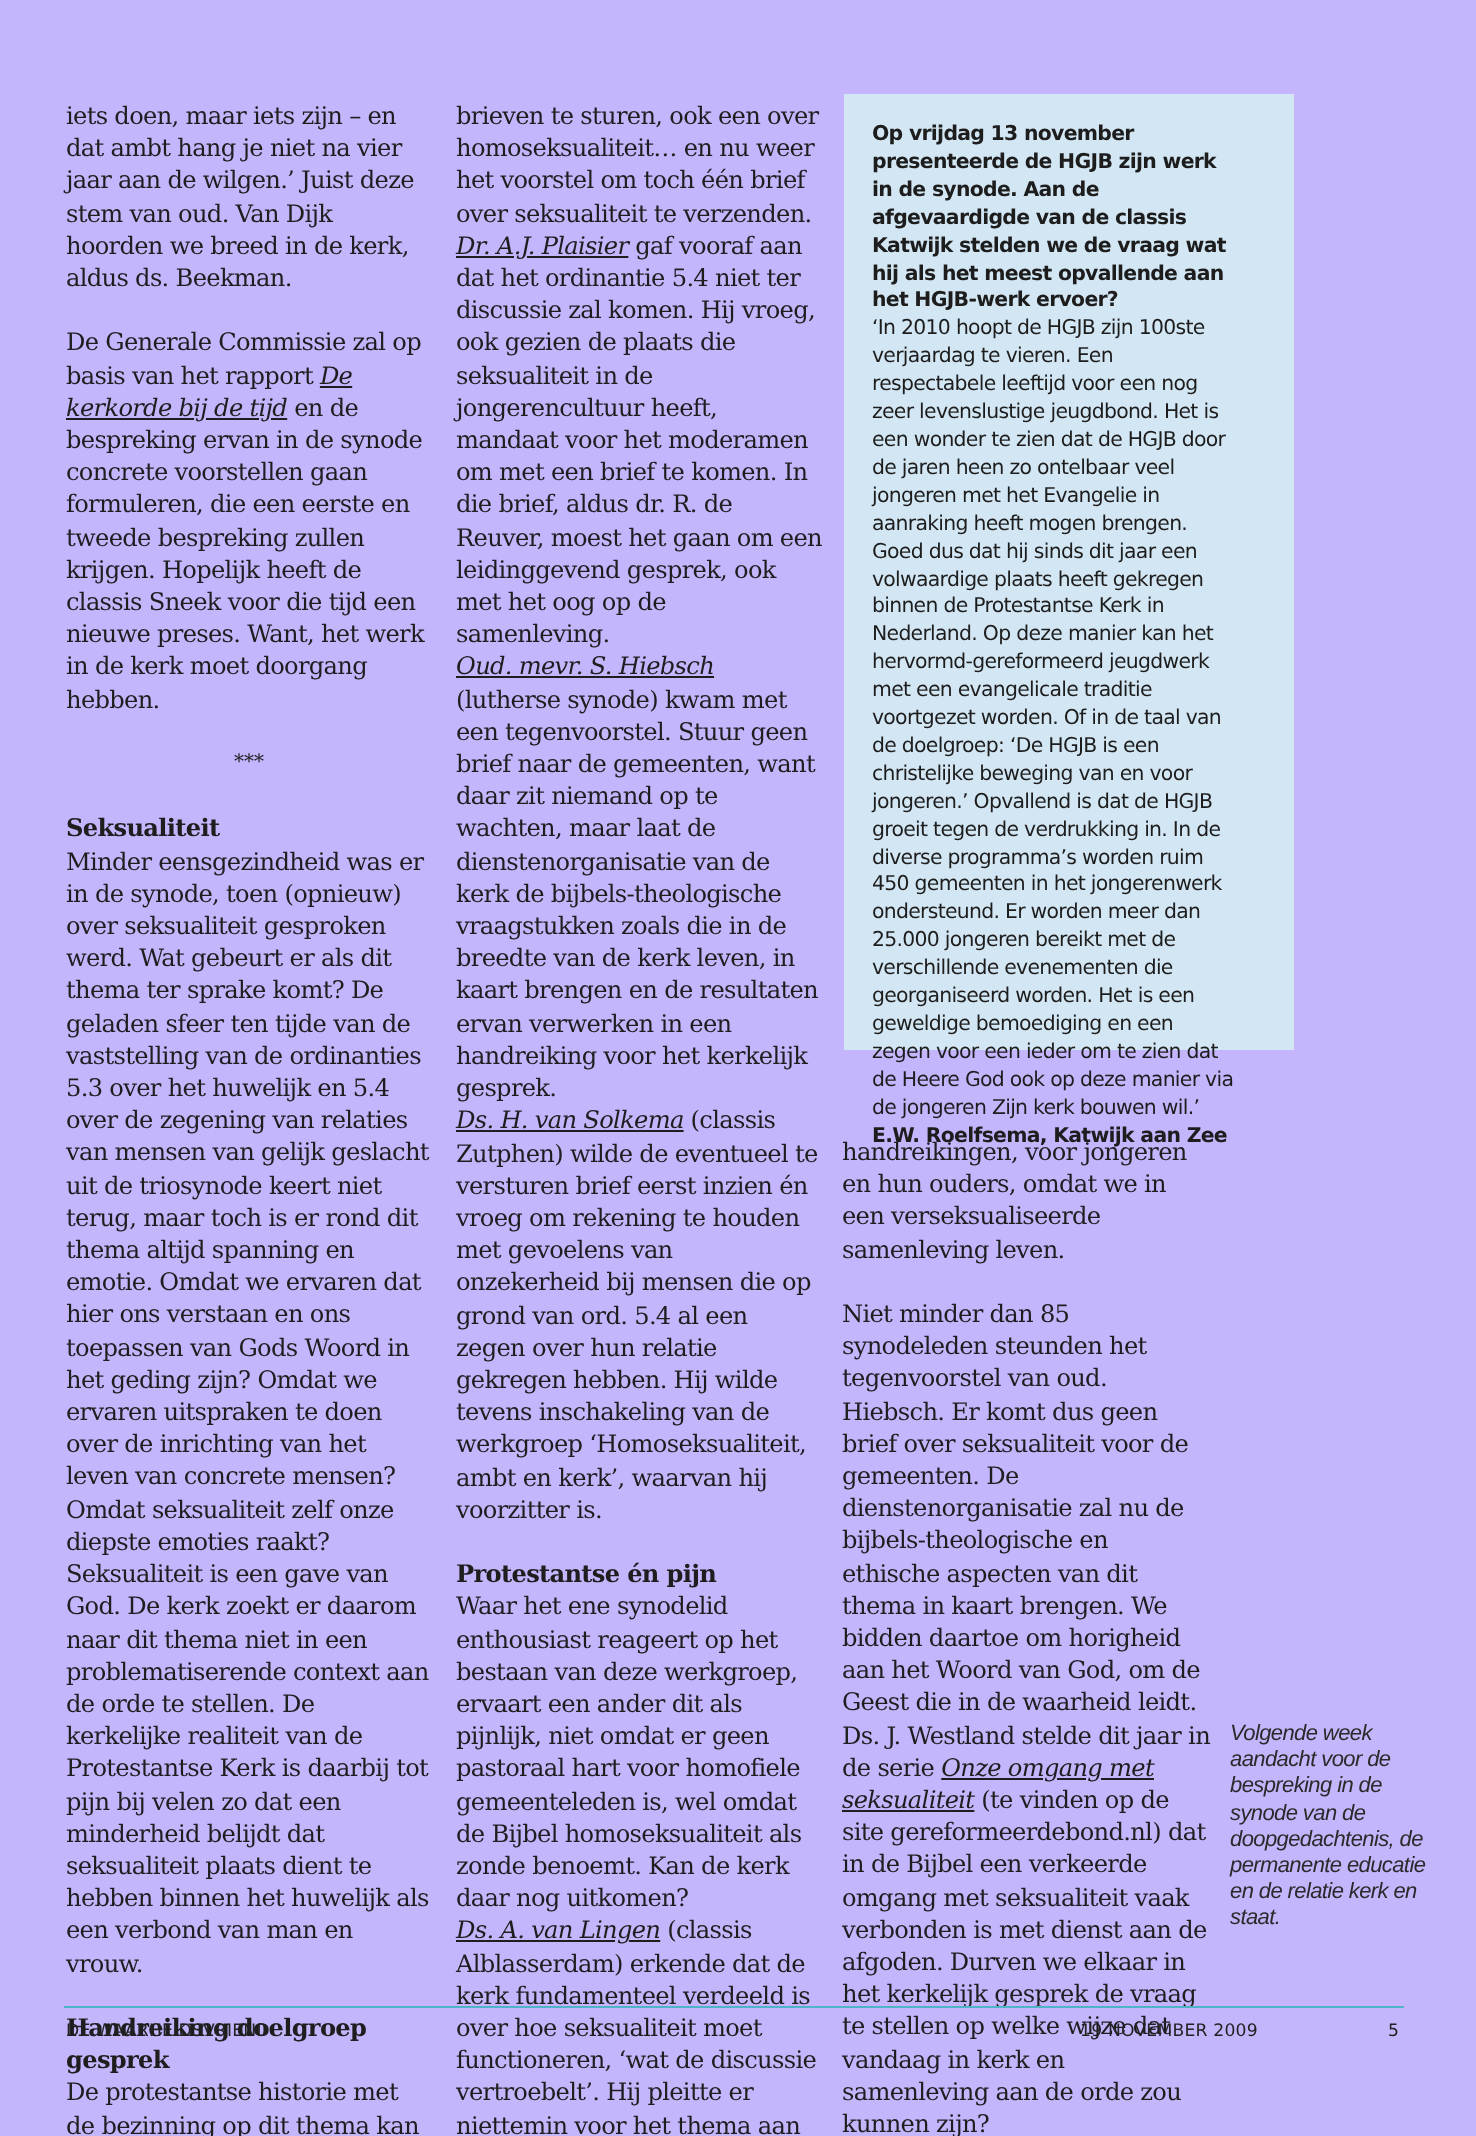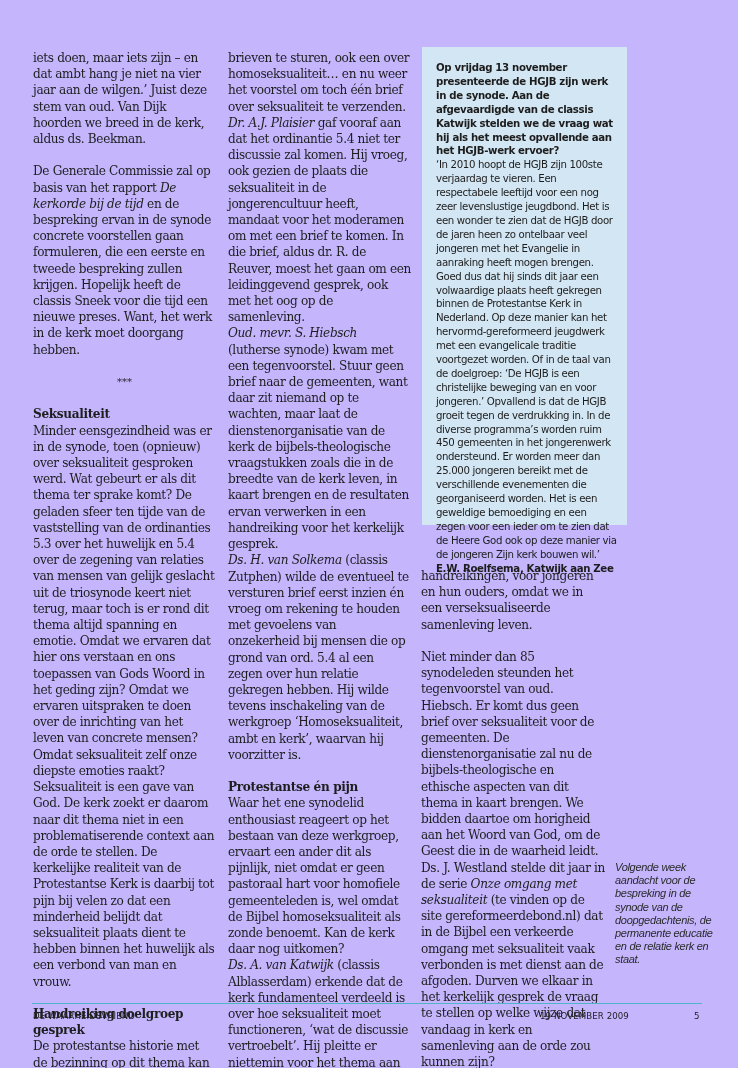--- a/index.html
+++ b/index.html
@@ -6,23 +6,23 @@
   body { width: 738px; height: 1068px; position: relative; overflow: hidden; }
   .page { position: absolute; left: 0; top: 0; width: 738px; height: 1068px; background: #c4b5fd; color: #222; }
   .col { position: absolute; font-family: "DejaVu Serif", "Liberation Serif", serif; font-size: 12.1px; line-height: 16.2px; color: #1e1e1e; letter-spacing: -0.35px; }
   .col p { margin: 0; }
   .col .gap { height: 16.2px; }
   .col1 { left: 33px; top: 50px; width: 183px; }
   .col2 { left: 228px; top: 50px; width: 183px; }
   .col3 { left: 421px; top: 568px; width: 185px; }
   .stars { text-align: center; font-size: 10px; letter-spacing: 0; }
   .subhead { font-weight: bold; }
-  .it { font-style: italic; }
+  .it { font-style: italic; text-decoration: underline; }
 
-  .sidebar { position: absolute; left: 422px; top: 47px; width: 205px; height: 478px; background: #d3e6f3; }
+  .sidebar { position: absolute; left: 422px; top: 47px; width: 225px; height: 478px; background: #d3e6f3; }
   .sidebar .inner { position: absolute; left: 14px; top: 14px; width: 182px; font-family: "DejaVu Sans", "Liberation Sans", sans-serif; font-size: 10.2px; line-height: 13.9px; color: #1d1d1d; letter-spacing: -0.35px; }
   .sidebar .lead { font-weight: bold; margin: 0; }
   .sidebar .quote { margin: 0; }
   .sidebar .byline { margin: 0; font-weight: bold; text-align: left; padding-right: 4px; }
 
   .note { position: absolute; left: 615px; top: 861px; width: 100px; font-family: Liberation Sans, sans-serif; font-style: italic; font-size: 11px; line-height: 13.2px; color: #2a2a2a; letter-spacing: -0.3px; }
 
   .rule { position: absolute; left: 32px; top: 1003px; width: 670px; height: 0; border-top: 1.3px solid #4fb4c8; }
   .footer { position: absolute; top: 1011px; font-family: "DejaVu Sans", "Liberation Sans", sans-serif; font-size: 8.6px; color: #222; letter-spacing: 0.1px; }
   .footer.left { left: 33px; }
@@ -49,21 +49,21 @@
   </div>
 
   <div class="col col2">
     <p>brieven te sturen, ook een over homoseksualiteit… en nu weer het voorstel om toch één brief over seksualiteit te verzenden.</p>
     <p><span class="it">Dr. A.J. Plaisier</span><span> gaf vooraf aan dat het ordinantie 5.4 niet ter discussie zal komen. Hij vroeg, ook gezien de plaats die seksualiteit in de jongerencultuur heeft, mandaat voor het moderamen om met een brief te komen. In die brief, aldus dr. R. de Reuver, moest het gaan om een leidinggevend gesprek, ook met het oog op de samenleving.</span></p>
     <p><span class="it">Oud. mevr. S. Hiebsch</span><span> (lutherse synode) kwam met een tegenvoorstel. Stuur geen brief naar de gemeenten, want daar zit niemand op te wachten, maar laat de dienstenorganisatie van de kerk de bijbels-theologische vraagstukken zoals die in de breedte van de kerk leven, in kaart brengen en de resultaten ervan verwerken in een handreiking voor het kerkelijk gesprek.</span></p>
     <p><span class="it">Ds. H. van Solkema</span><span> (classis Zutphen) wilde de eventueel te versturen brief eerst inzien én vroeg om rekening te houden met gevoelens van onzekerheid bij mensen die op grond van ord. 5.4 al een zegen over hun relatie gekregen hebben. Hij wilde tevens inschakeling van de werkgroep ‘Homoseksualiteit, ambt en kerk’, waarvan hij voorzitter is.</span></p>
     <div class="gap"></div>
     <p class="subhead">Protestantse én pijn</p>
     <p>Waar het ene synodelid enthousiast reageert op het bestaan van deze werkgroep, ervaart een ander dit als pijnlijk, niet omdat er geen pastoraal hart voor homofiele gemeenteleden is, wel omdat de Bijbel homoseksualiteit als zonde benoemt. Kan de kerk daar nog uitkomen?</p>
-    <p><span class="it">Ds. A. van Katwijk</span><span> (classis Alblasserdam) erkende dat de kerk fundamenteel verdeeld is over hoe seksualiteit moet functioneren, ‘wat de discussie vertroebelt’. Hij pleitte er niettemin voor het thema aan de orde te blijven stellen, nodigde het moderamen daartoe uit, ‘omdat het gaat om een zaak van God, Zijn Woord en wet’.</span></p>
+    <p><span class="it">Ds. A. van Lingen</span><span> (classis Alblasserdam) erkende dat de kerk fundamenteel verdeeld is over hoe seksualiteit moet functioneren, ‘wat de discussie vertroebelt’. Hij pleitte er niettemin voor het thema aan de orde te blijven stellen, nodigde het moderamen daartoe uit, ‘omdat het gaat om een zaak van God, Zijn Woord en wet’.</span></p>
 
   </div>
 
   <div class="sidebar">
     <div class="inner">
       <p class="lead">Op vrijdag 13 november presenteerde de HGJB zijn werk in de synode. Aan de afgevaardigde van de classis Katwijk stelden we de vraag wat hij als het meest opvallende aan het HGJB-werk ervoer?</p>
       <p class="quote">‘In 2010 hoopt de HGJB zijn 100ste verjaardag te vieren. Een respectabele leeftijd voor een nog zeer levenslustige jeugdbond. Het is een wonder te zien dat de HGJB door de jaren heen zo ontelbaar veel jongeren met het Evangelie in aanraking heeft mogen brengen. Goed dus dat hij sinds dit jaar een volwaardige plaats heeft gekregen binnen de Protestantse Kerk in Nederland. Op deze manier kan het hervormd-gereformeerd jeugdwerk met een evangelicale traditie voortgezet worden. Of in de taal van de doelgroep: ‘De HGJB is een christelijke beweging van en voor jongeren.’ Opvallend is dat de HGJB groeit tegen de verdrukking in. In de diverse programma’s worden ruim 450 gemeenten in het jongerenwerk ondersteund. Er worden meer dan 25.000 jongeren bereikt met de verschillende evenementen die georganiseerd worden. Het is een geweldige bemoediging en een zegen voor een ieder om te zien dat de Heere God ook op deze manier via de jongeren Zijn kerk bouwen wil.’</p>
       <p class="byline">E.W. Roelfsema, Katwijk aan Zee</p>
     </div>
   </div>

